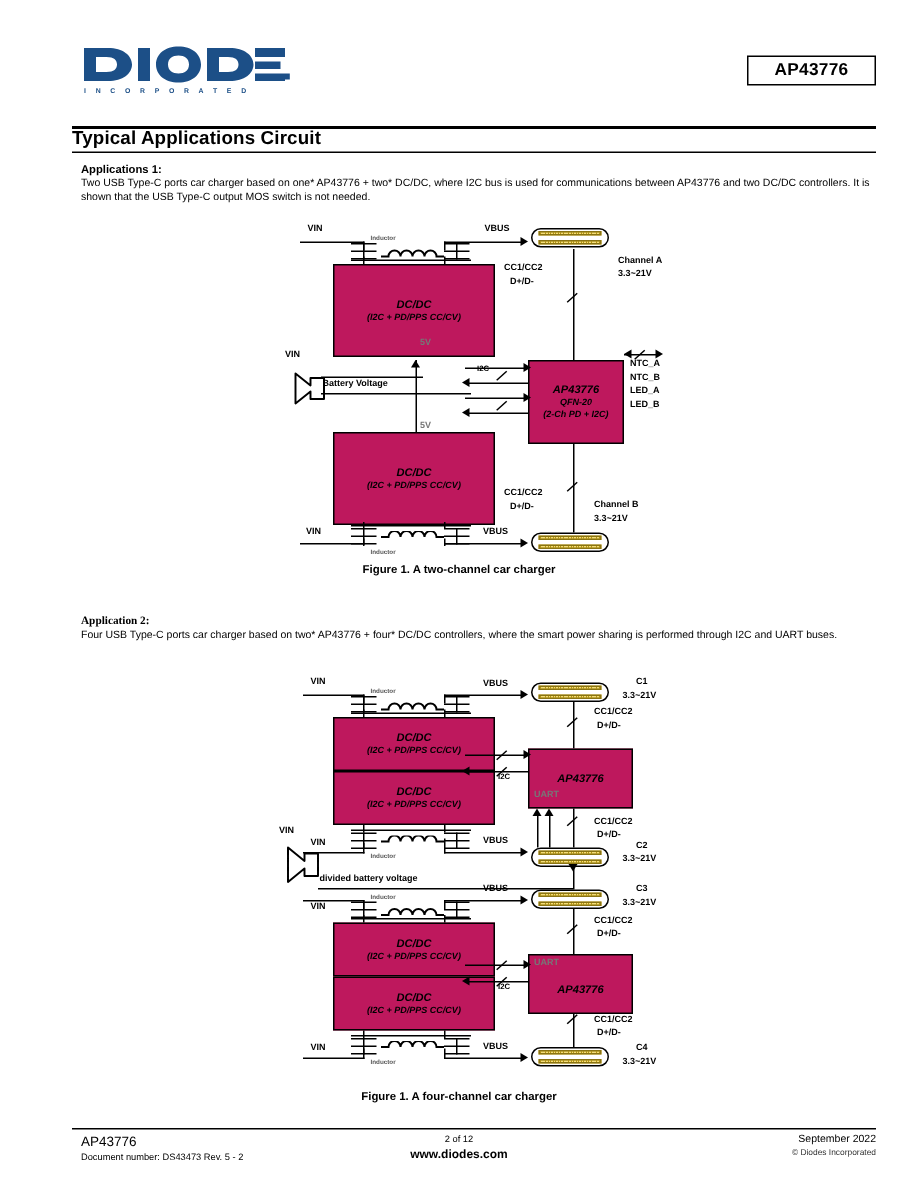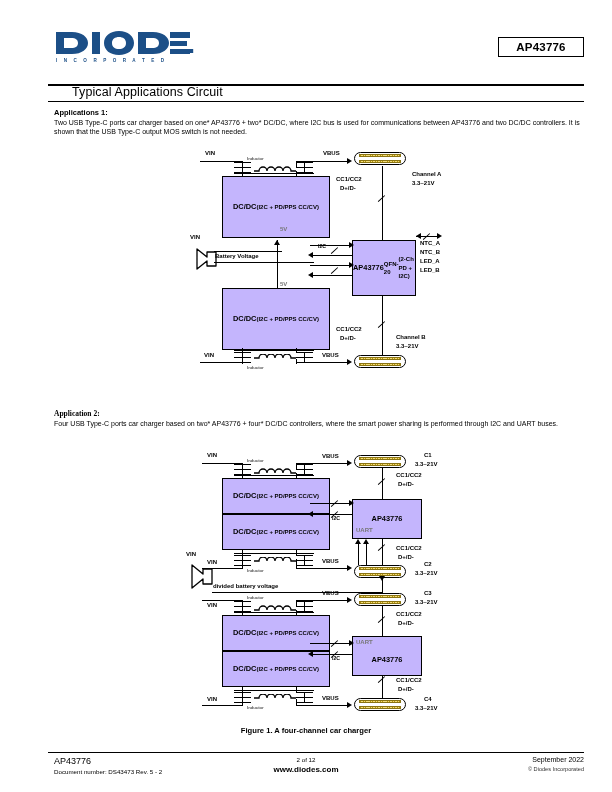--- a/index.html
+++ b/index.html
@@ -19,23 +19,22 @@
     border:1.6px solid #000;box-sizing:border-box;
     display:flex;align-items:center;justify-content:center;
     font-size:11.5px;font-weight:bold;letter-spacing:.2px;
   }
   .rule{position:absolute;left:48px;width:536px;background:#000;}
   #rule-top{top:84px;height:2.4px;}
   #rule-sec{top:101px;height:1px;}
   #rule-foot{top:752px;height:1.4px;}
 
   #sec-title{
-    position:absolute;left:48px;top:85px;font-size:12.5px;font-weight:normal;
+    position:absolute;left:48px;top:85px;font-size:12.5px;font-weight:bold;
     letter-spacing:.1px;
-    margin-left:24px;
   }
 
   .app-head{position:absolute;font-size:7.5px;font-weight:bold;}
   .app-body{position:absolute;font-size:7px;line-height:9.4px;width:528px;}
 
   #app1-head{left:54px;top:108px;}
   #app1-body{left:54px;top:118px;}
   #app2-head{left:54px;top:409px;font-family:Liberation Serif, serif;}
   #app2-body{left:54px;top:419px;}
 
@@ -48,22 +47,22 @@
   #ft-part{left:54px;top:756px;font-size:9px;}
   #ft-doc{left:54px;top:768px;font-size:6.2px;}
   #ft-page{left:0;top:756px;width:612px;text-align:center;font-size:6.2px;}
   #ft-url{left:0;top:765px;width:612px;text-align:center;font-size:8px;font-weight:bold;}
   #ft-date{right:28px;top:756px;font-size:7px;text-align:right;}
   #ft-cr{right:28px;top:766px;font-size:5.6px;text-align:right;color:#333;}
 
   
   .dg{position:absolute;}
   .box{
-    position:absolute;border:1.3px solid #000;background:#c4b5fd;box-sizing:border-box;
-    display:flex;flex-direction:row;align-items:center;justify-content:center;
+    position:absolute;border:1.3px solid #000;background:#be185d;box-sizing:border-box;
+    display:flex;flex-direction:column;align-items:center;justify-content:center;font-style:italic;
   }
   .box .t1{font-size:7.4px;font-weight:bold;line-height:10px;}
   .box .t2{font-size:6px;font-weight:bold;line-height:8.5px;}
   .lbl{position:absolute;font-size:6px;font-weight:bold;white-space:nowrap;line-height:7.6px;}
   .lbl.sm{font-size:5.2px;}
   .lbl.tiny{font-size:4.2px;color:#555;}
   .lbl.gray{color:#777;}
   .wire{position:absolute;background:#000;}
   .wh{height:1.3px;}
   .wv{width:1.3px;}
@@ -270,20 +269,21 @@
         <div class="row r2"></div>
     </div>
     <div class="lbl" style="left:396px;top:334px;">Channel B</div>
     <div class="lbl" style="left:396px;top:343px;">3.3~21V</div>
     <div class="lbl" style="left:336px;top:326px;">CC1/CC2</div>
     <div class="lbl" style="left:340px;top:335px;">D+/D-</div>
     <div class="wire wv" style="left:382px;top:296px;height:59px;"></div>
     <div class="slash" style="left:377px;top:324px;"></div>
   </div>
 
+  <div class="fig-cap" id="fig1cap">Figure 1. A two-channel car charger</div>
 
   <div class="app-head" id="app2-head">Application 2:</div>
   <div class="app-body" id="app2-body">Four USB Type-C ports car charger based on two* AP43776 + four* DC/DC controllers, where the smart power sharing is performed through I2C and UART buses.</div>
 
   <div class="dg" id="fig2" style="left:0;top:0;width:612px;height:792px;">
 
     <div class="box" style="left:222px;top:478px;width:108px;height:36px;">
       <div class="t1">DC/DC</div>
       <div class="t2">(I2C + PD/PPS CC/CV)</div>
     </div>

